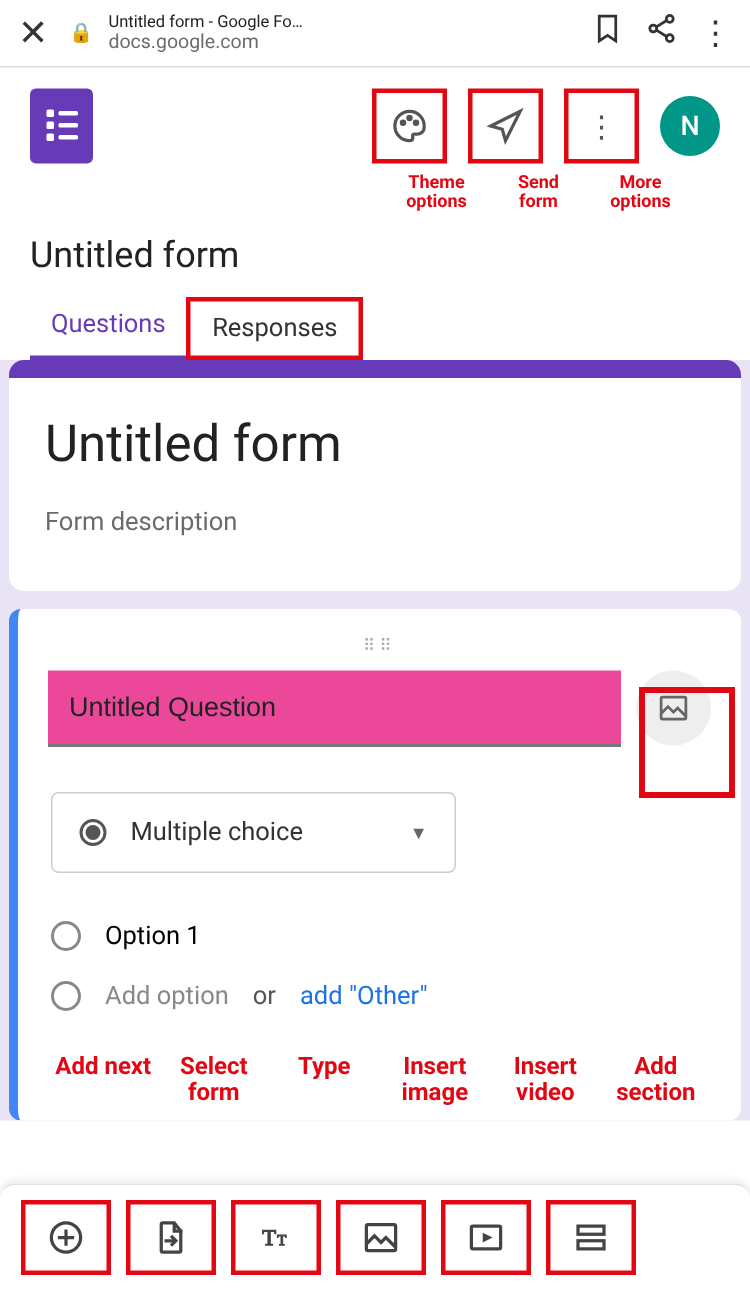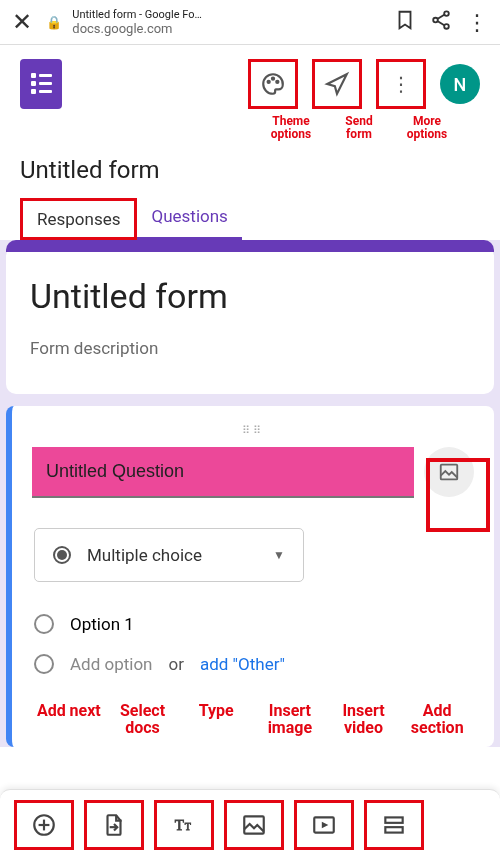--- a/index.html
+++ b/index.html
@@ -106,22 +106,22 @@
   </div>
   <div class="hdr-labels">
     <span>Theme options</span>
     <span>Send form</span>
     <span>More options</span>
   </div>
 
   <div class="form-name">Untitled form</div>
 
   <div class="tabs">
+    <div class="tab active">Questions</div>
     <div class="tab boxed">Responses</div>
-    <div class="tab active">Questions</div>
   </div>
 </div>
 
 <div class="sheet-wrap">
   <div class="title-card">
     <div class="title-txt">Untitled form</div>
     <div class="desc-txt">Form description</div>
   </div>
 
   <div class="insert-img-label"><span>Insert image</span></div>
@@ -152,21 +152,21 @@
 
     <div class="option-row">
       <span class="radio-empty"></span>
       <span class="add-opt">Add option</span>
       <span class="or">or</span>
       <span class="add-other">add "Other"</span>
     </div>
 
     <div class="bottom-labels">
       <span>Add next</span>
-      <span>Select docs</span>
+      <span>Select form</span>
       <span>Type</span>
       <span>Insert image</span>
       <span>Insert video</span>
       <span>Add section</span>
     </div>
   </div>
 </div>
 
 <div class="toolbar">
   <div class="tool">

